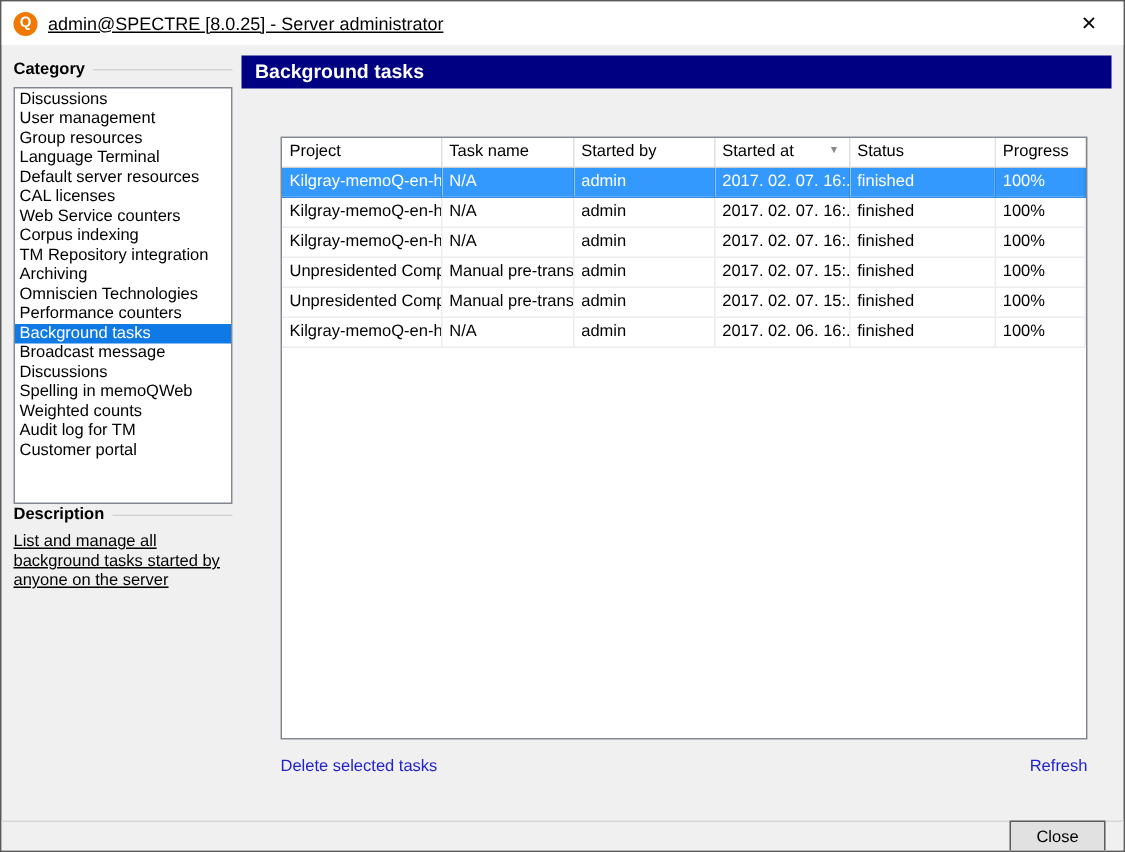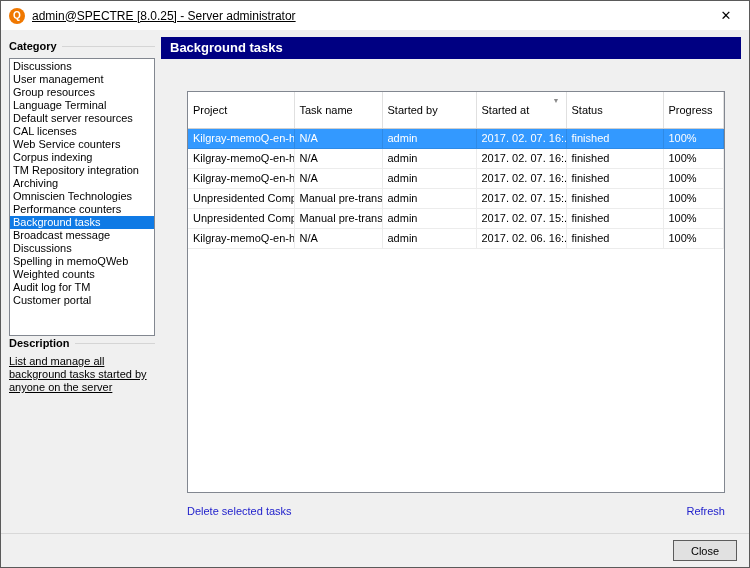--- a/index.html
+++ b/index.html
@@ -47,21 +47,21 @@
     height:22px; background:var(--header_bg,#000082); color:#fff;
     font-weight:bold; font-size:13px; line-height:22px; padding:0 9px;
   }
   .table-wrap{
     position:absolute; left:26px; right:16px; top:54px; height:402px;
     background:#fff; border:1px solid #828790; overflow:hidden;
   }
   table{ width:100%; border-collapse:collapse; table-layout:fixed; }
   th{
     font-weight:normal; font-size:11px; text-align:left;
-    padding:2px 5px; height:36px; background:#fff;
+    padding:2px 5px; height:19px; background:#fff;
     border-right:1px solid #e0e0e0; border-bottom:1px solid #cfcfcf;
     white-space:nowrap; overflow:hidden; position:relative;margin-left:36px;
   }
   th .sort-arrow{
     position:absolute; right:6px; top:5px;
     font-size:7px; color:#8a8a8a;
   }
   td{
     font-size:11px; padding:2px 5px; height:20px;
     border-right:1px solid #ececec; border-bottom:1px solid #ececec;
@@ -71,21 +71,21 @@
     background:var(--row_selection_blue,#3399ff); color:#fff;
     border-right-color:#2e8ae6; border-bottom-color:#2e8ae6;
   }
   .links-row{
     position:absolute; left:26px; right:16px; top:468px;
     display:flex; justify-content:space-between; font-size:11px;
   }
   .link{ color:var(--link_blue,#2222cc); cursor:pointer; white-space:nowrap; }
   
   .footer{
-    position:absolute; left:0; right:0; bottom:0; height:34px;
+    position:absolute; left:0; right:0; bottom:0; height:20px;
     border-top:1px solid #d8d8d8;
     display:flex; align-items:center; justify-content:flex-end;
     padding-right:12px; background:#f0f0f0;
   }
   .close-button{
     width:64px; height:21px; background:#e1e1e1;
     border:1px solid #5c5c5c; font-family:"Liberation Sans",sans-serif;
     font-size:11px; color:#000; cursor:default;
   }
 </style>

